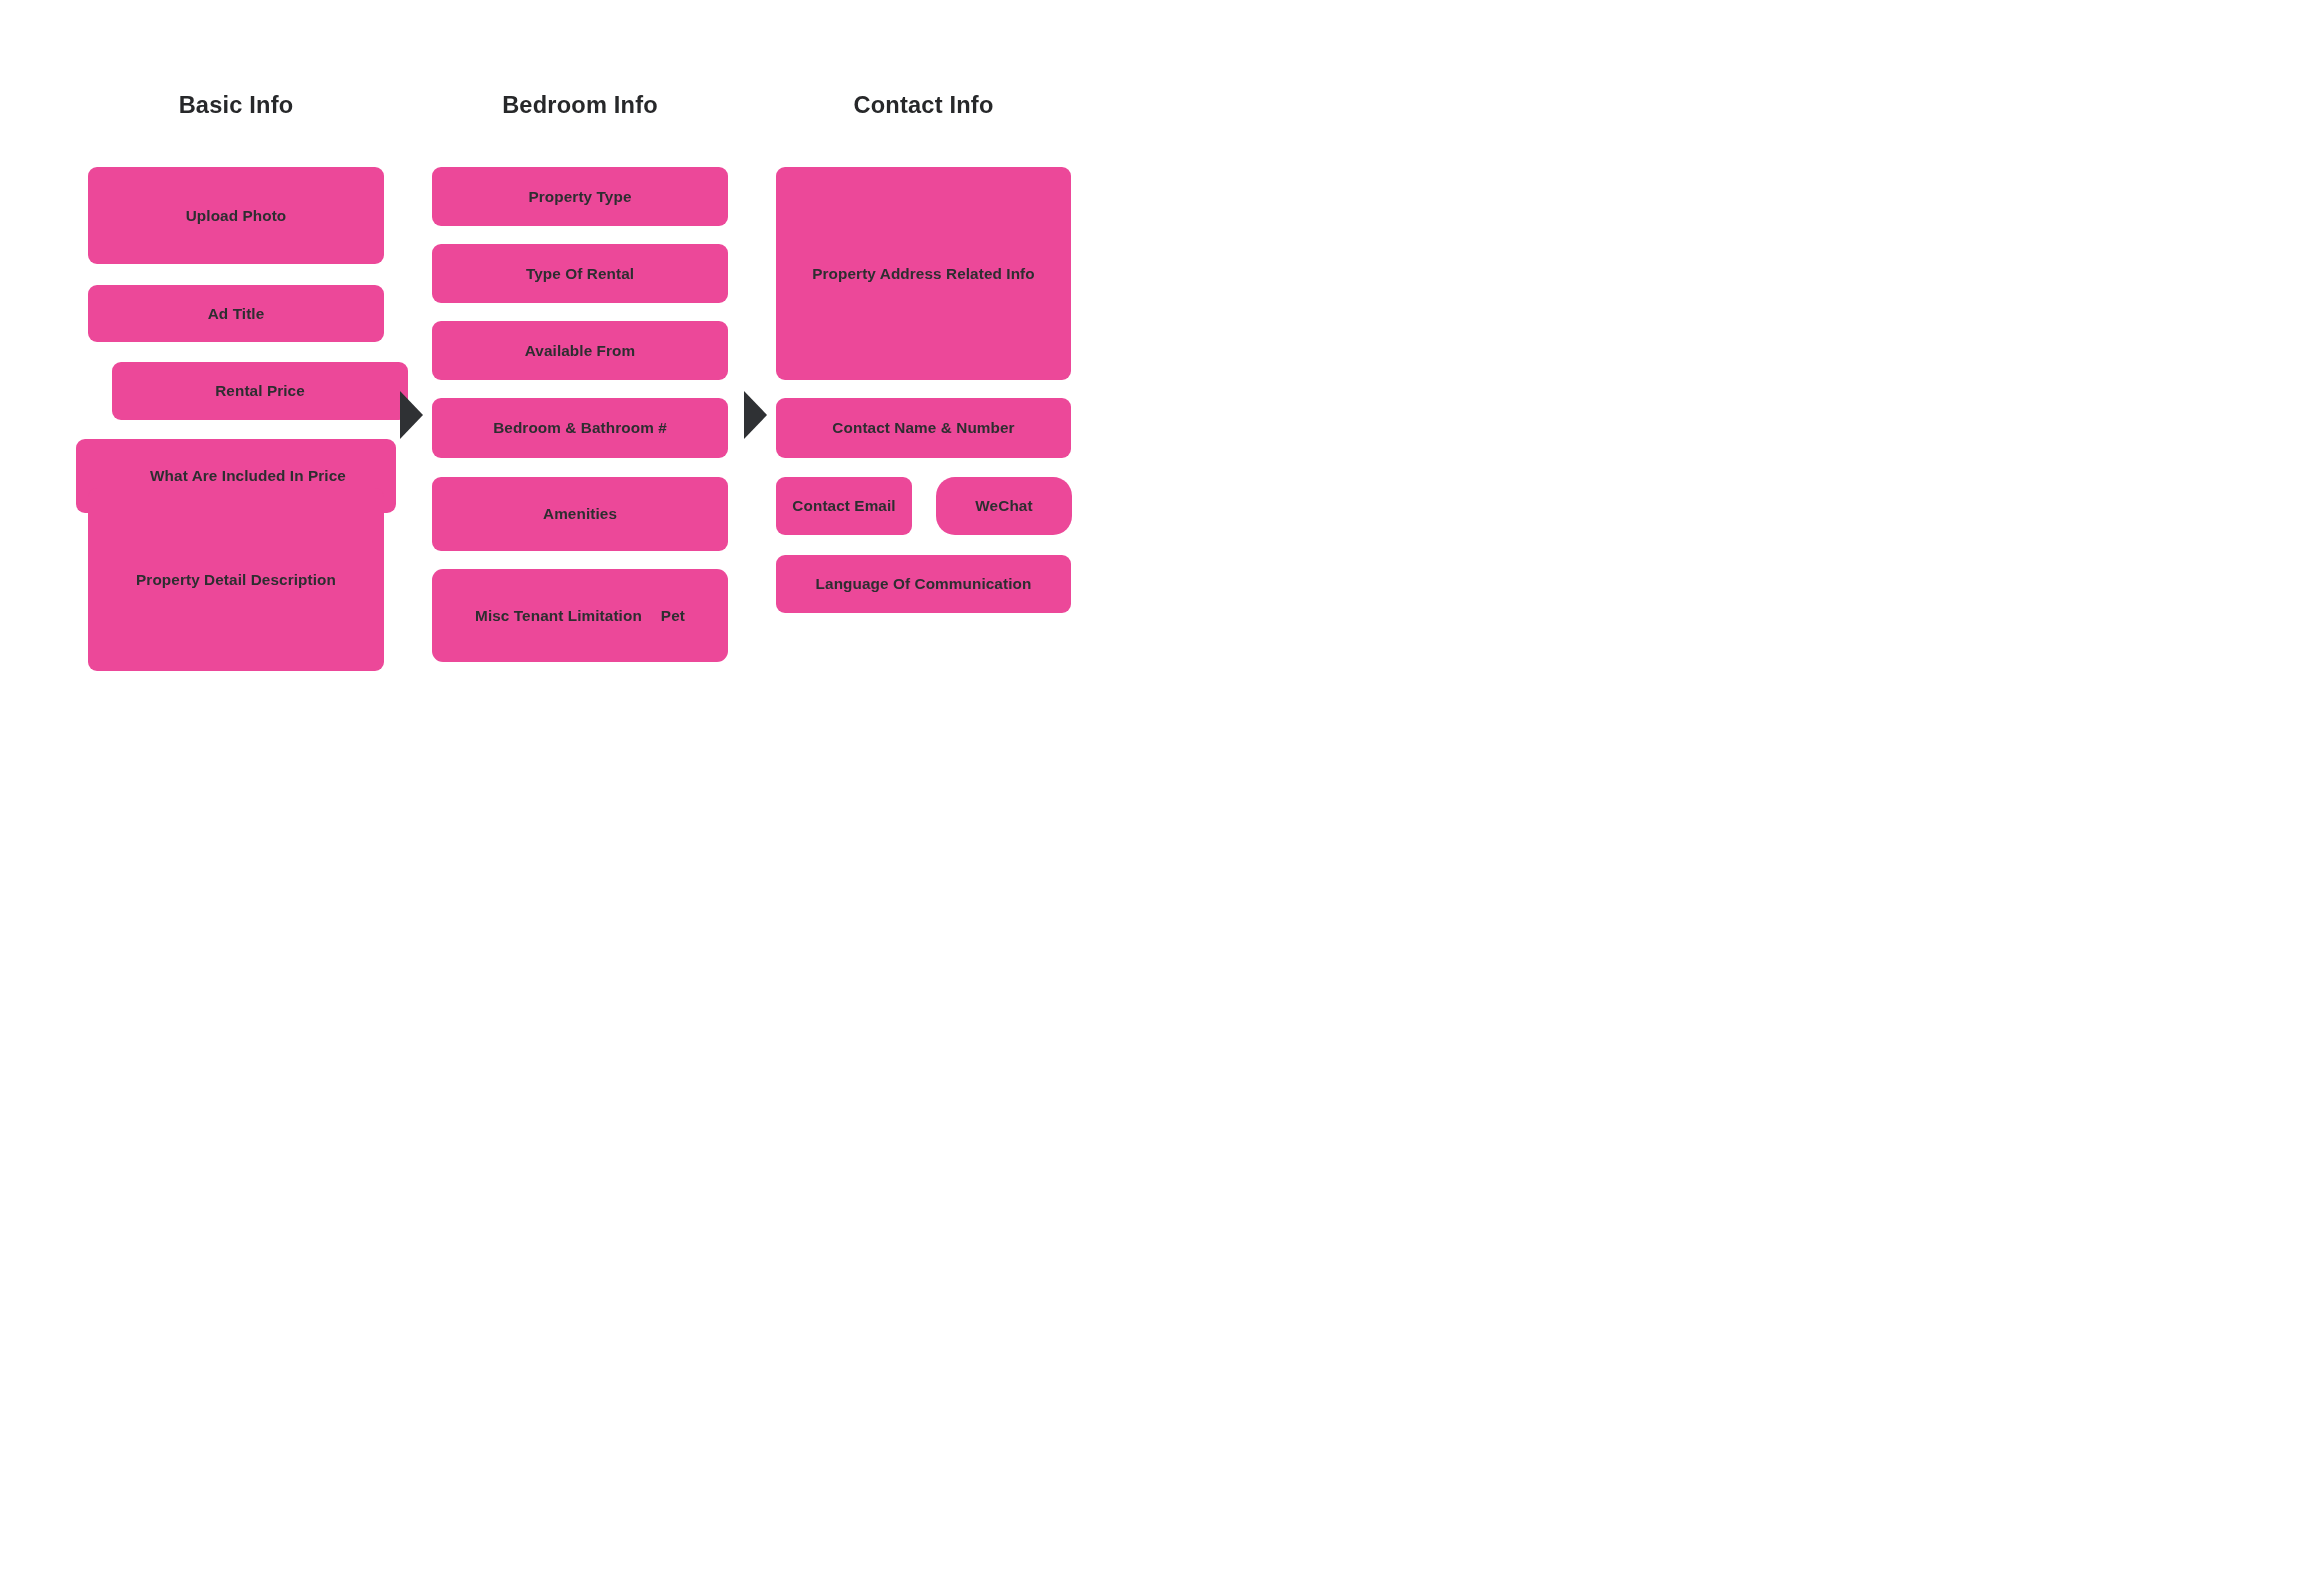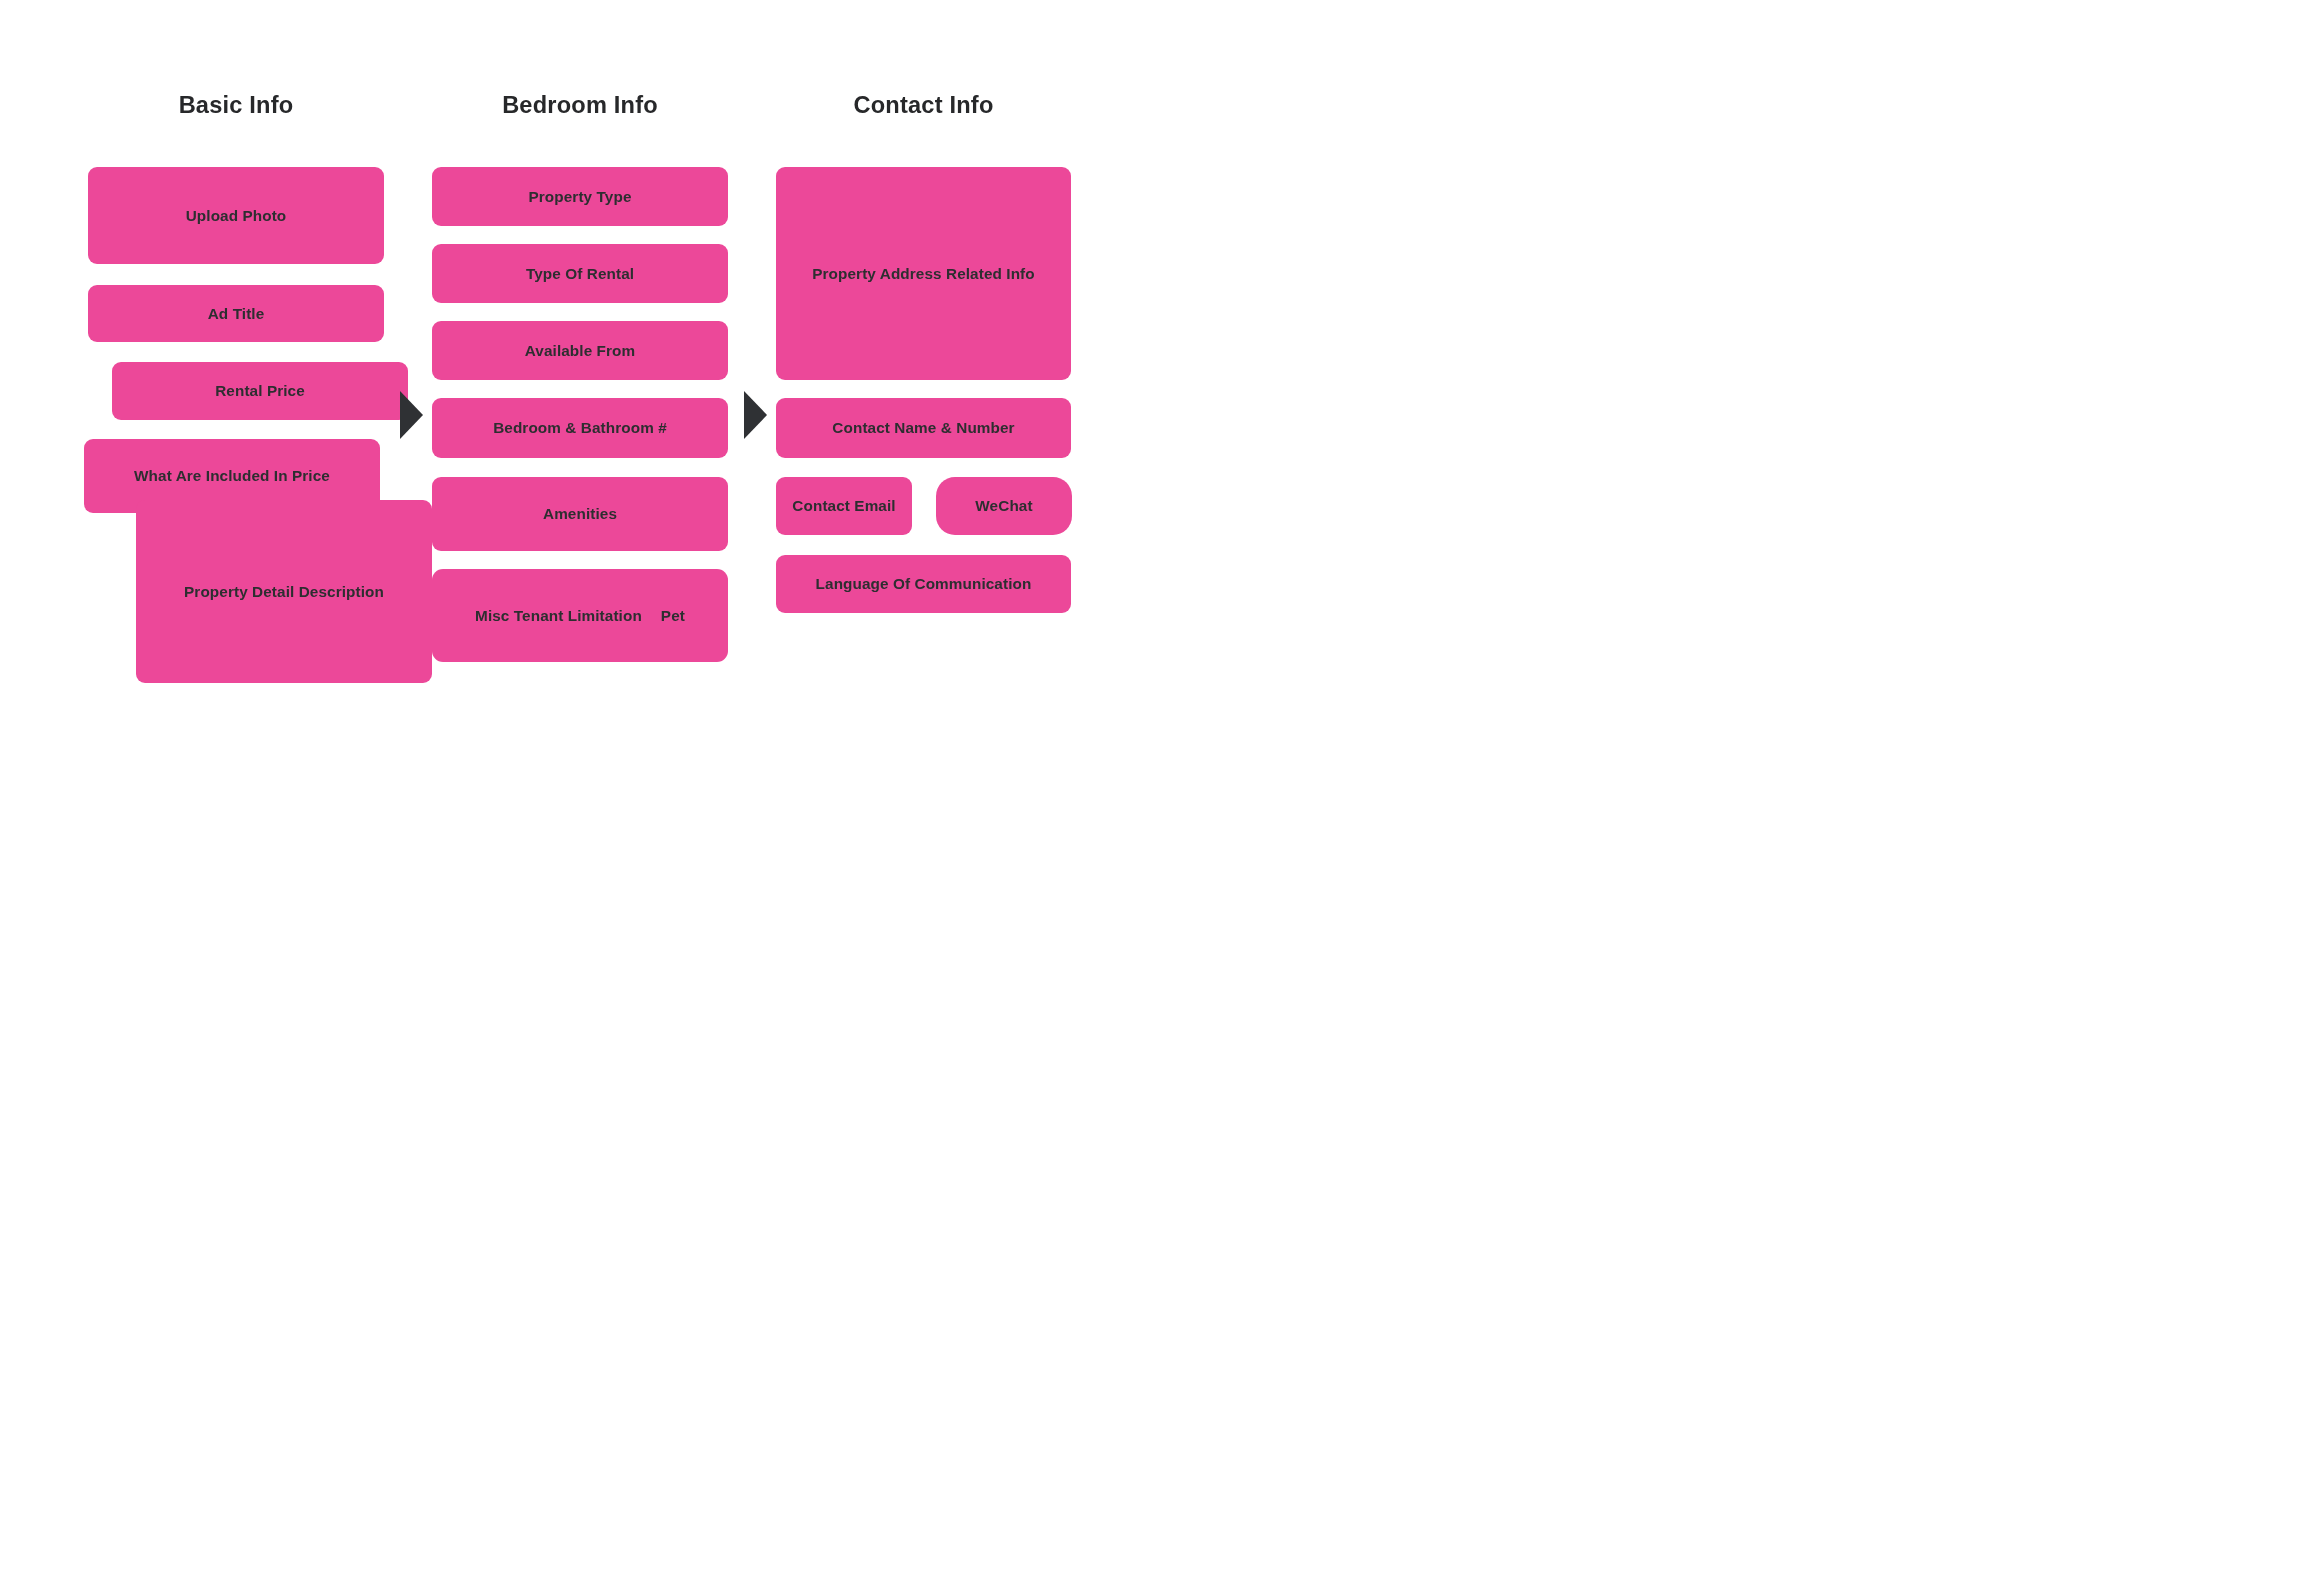--- a/index.html
+++ b/index.html
@@ -37,22 +37,22 @@
     font-weight:700;
     color:#2d2e30;
     letter-spacing:0.1px;
     line-height:1.25;
   }
   .box.two-line{flex-direction:row;gap:19px;border-radius:11px;}
   
   .b11{left:88px;top:167px;width:296px;height:97px;}
   .b12{left:88px;top:285px;width:296px;height:57px;}
   .b13{left:88px;top:362px;width:296px;height:58px;margin-left:24px;}
-  .b14{left:84px;top:439px;width:296px;height:74px;}
-  .b15{left:88px;top:500px;width:296px;height:183px;margin-left:48px;}
+  .b14{left:76px;top:439px;width:296px;height:74px;padding-left:24px;}
+  .b15{left:88px;top:488px;width:296px;height:183px;}
   
   .b21{left:432px;top:167px;width:296px;height:59px;}
   .b22{left:432px;top:244px;width:296px;height:59px;}
   .b23{left:432px;top:321px;width:296px;height:59px;}
   .b24{left:432px;top:398px;width:296px;height:60px;}
   .b25{left:432px;top:477px;width:296px;height:74px;}
   .b26{left:432px;top:569px;width:296px;height:93px;}
   
   .b31{left:776px;top:167px;width:295px;height:213px;}
   .b32{left:776px;top:398px;width:295px;height:60px;}

